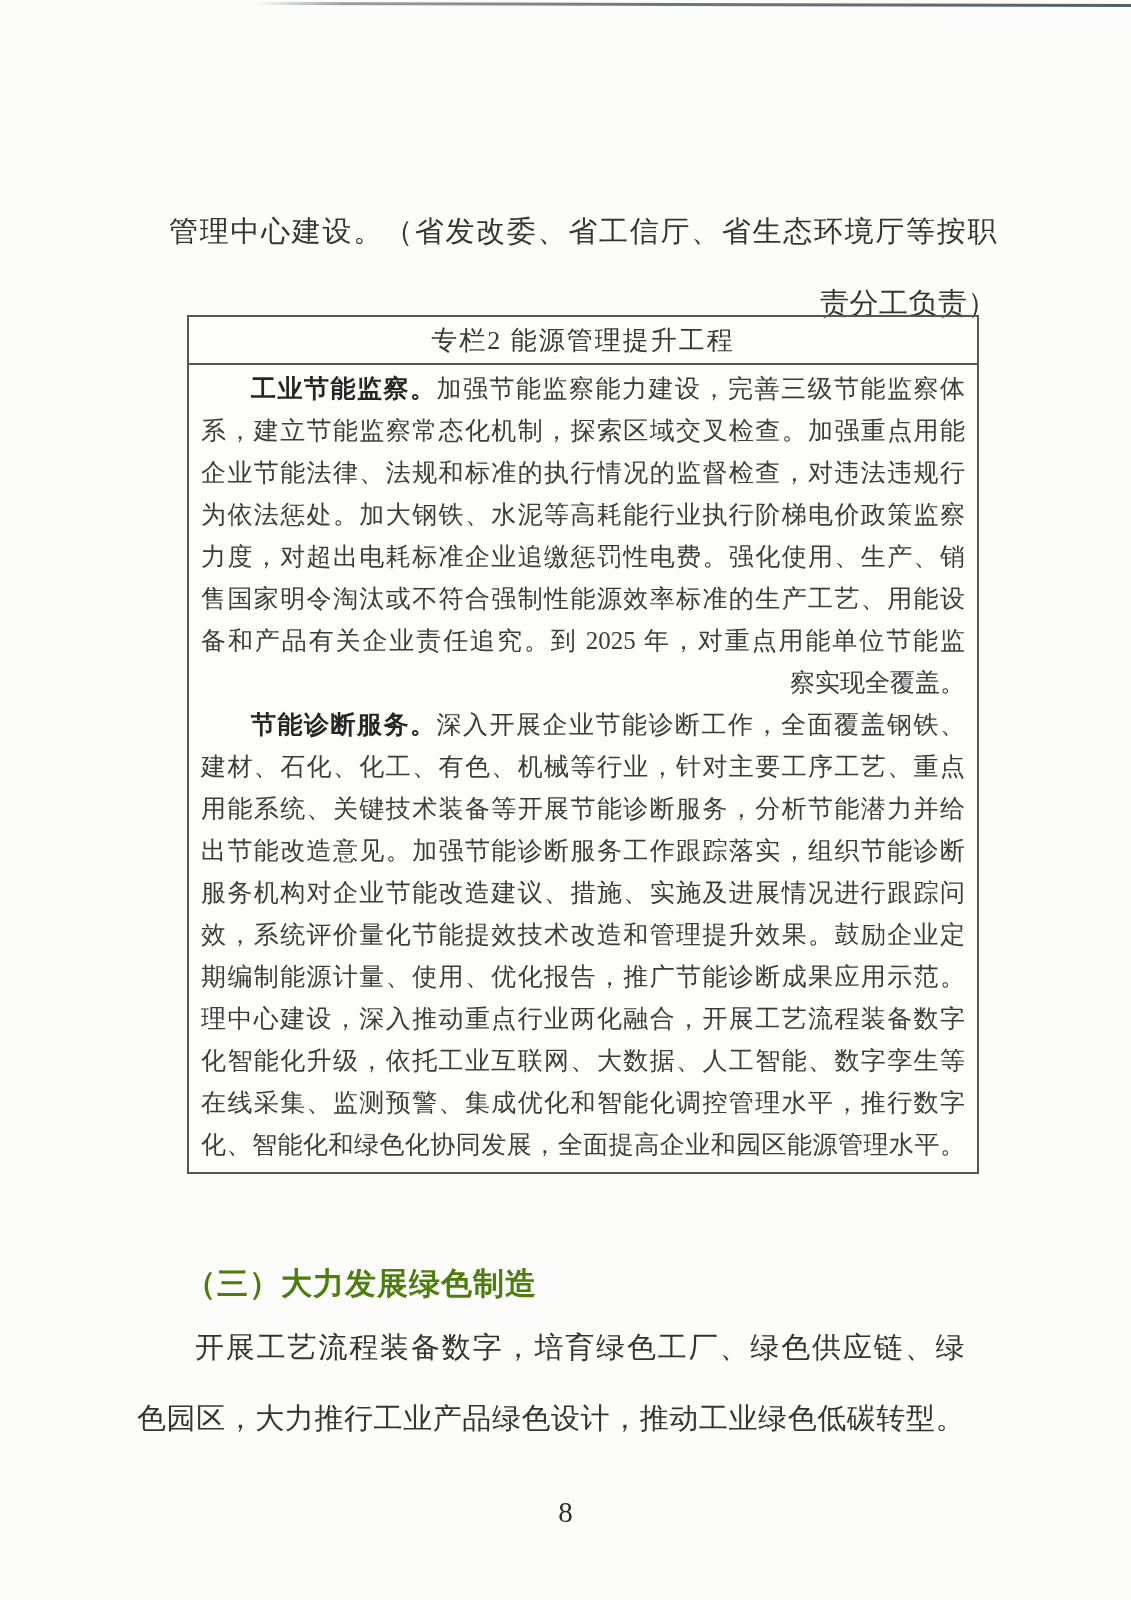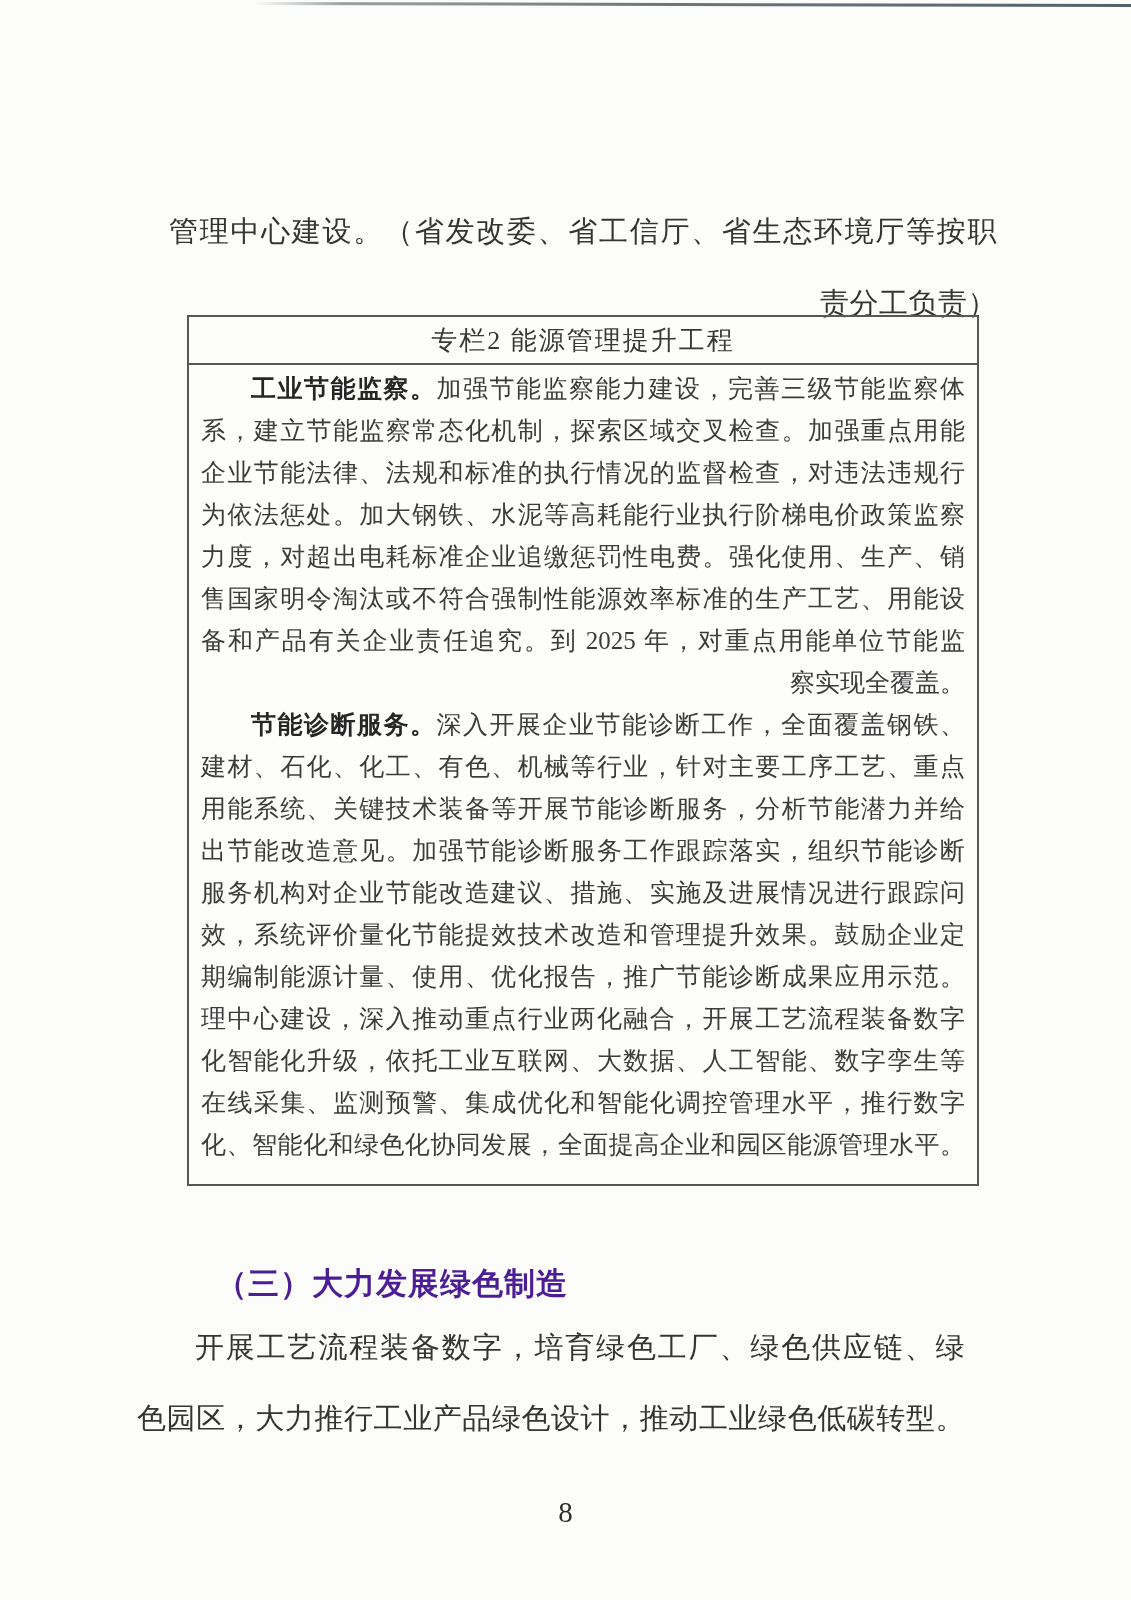--- a/index.html
+++ b/index.html
@@ -33,28 +33,28 @@
     border:2px solid #575757;box-sizing:border-box;
     background:rgba(255,255,255,.35);
     margin-left:24px;
   }
   .colbox-header{
     height:46px;border-bottom:2px solid #575757;
     display:flex;align-items:center;justify-content:center;
     font-size:26px;letter-spacing:2px;color:#383838;
   }
   .colbox-body{
-    padding:3px 12px 18px 12px;
+    padding:3px 12px 6px 12px;
     font-size:25px;line-height:42px;color:#3c3c3c;
   }
   .indent{text-indent:2em;}
   .lead{font-weight:bold;color:#262626;}
   .section-heading{
-    position:absolute;left:154px;top:1258px;width:828px;
-    font-size:31px;font-weight:bold;color:#4c1d95;
+    position:absolute;left:123px;top:1258px;width:828px;
+    font-size:31px;font-weight:bold;color:#4d7c0f;
     text-indent:2em;letter-spacing:1px;line-height:52px;
   }
   .section-body{
     position:absolute;left:137px;top:1312px;width:828px;
     font-size:29px;line-height:71px;letter-spacing:.5px;
   }
   .page-number{
     position:absolute;left:0;top:1496px;width:1131px;
     text-align:center;font-size:29px;color:#2e2e2e;
   }

